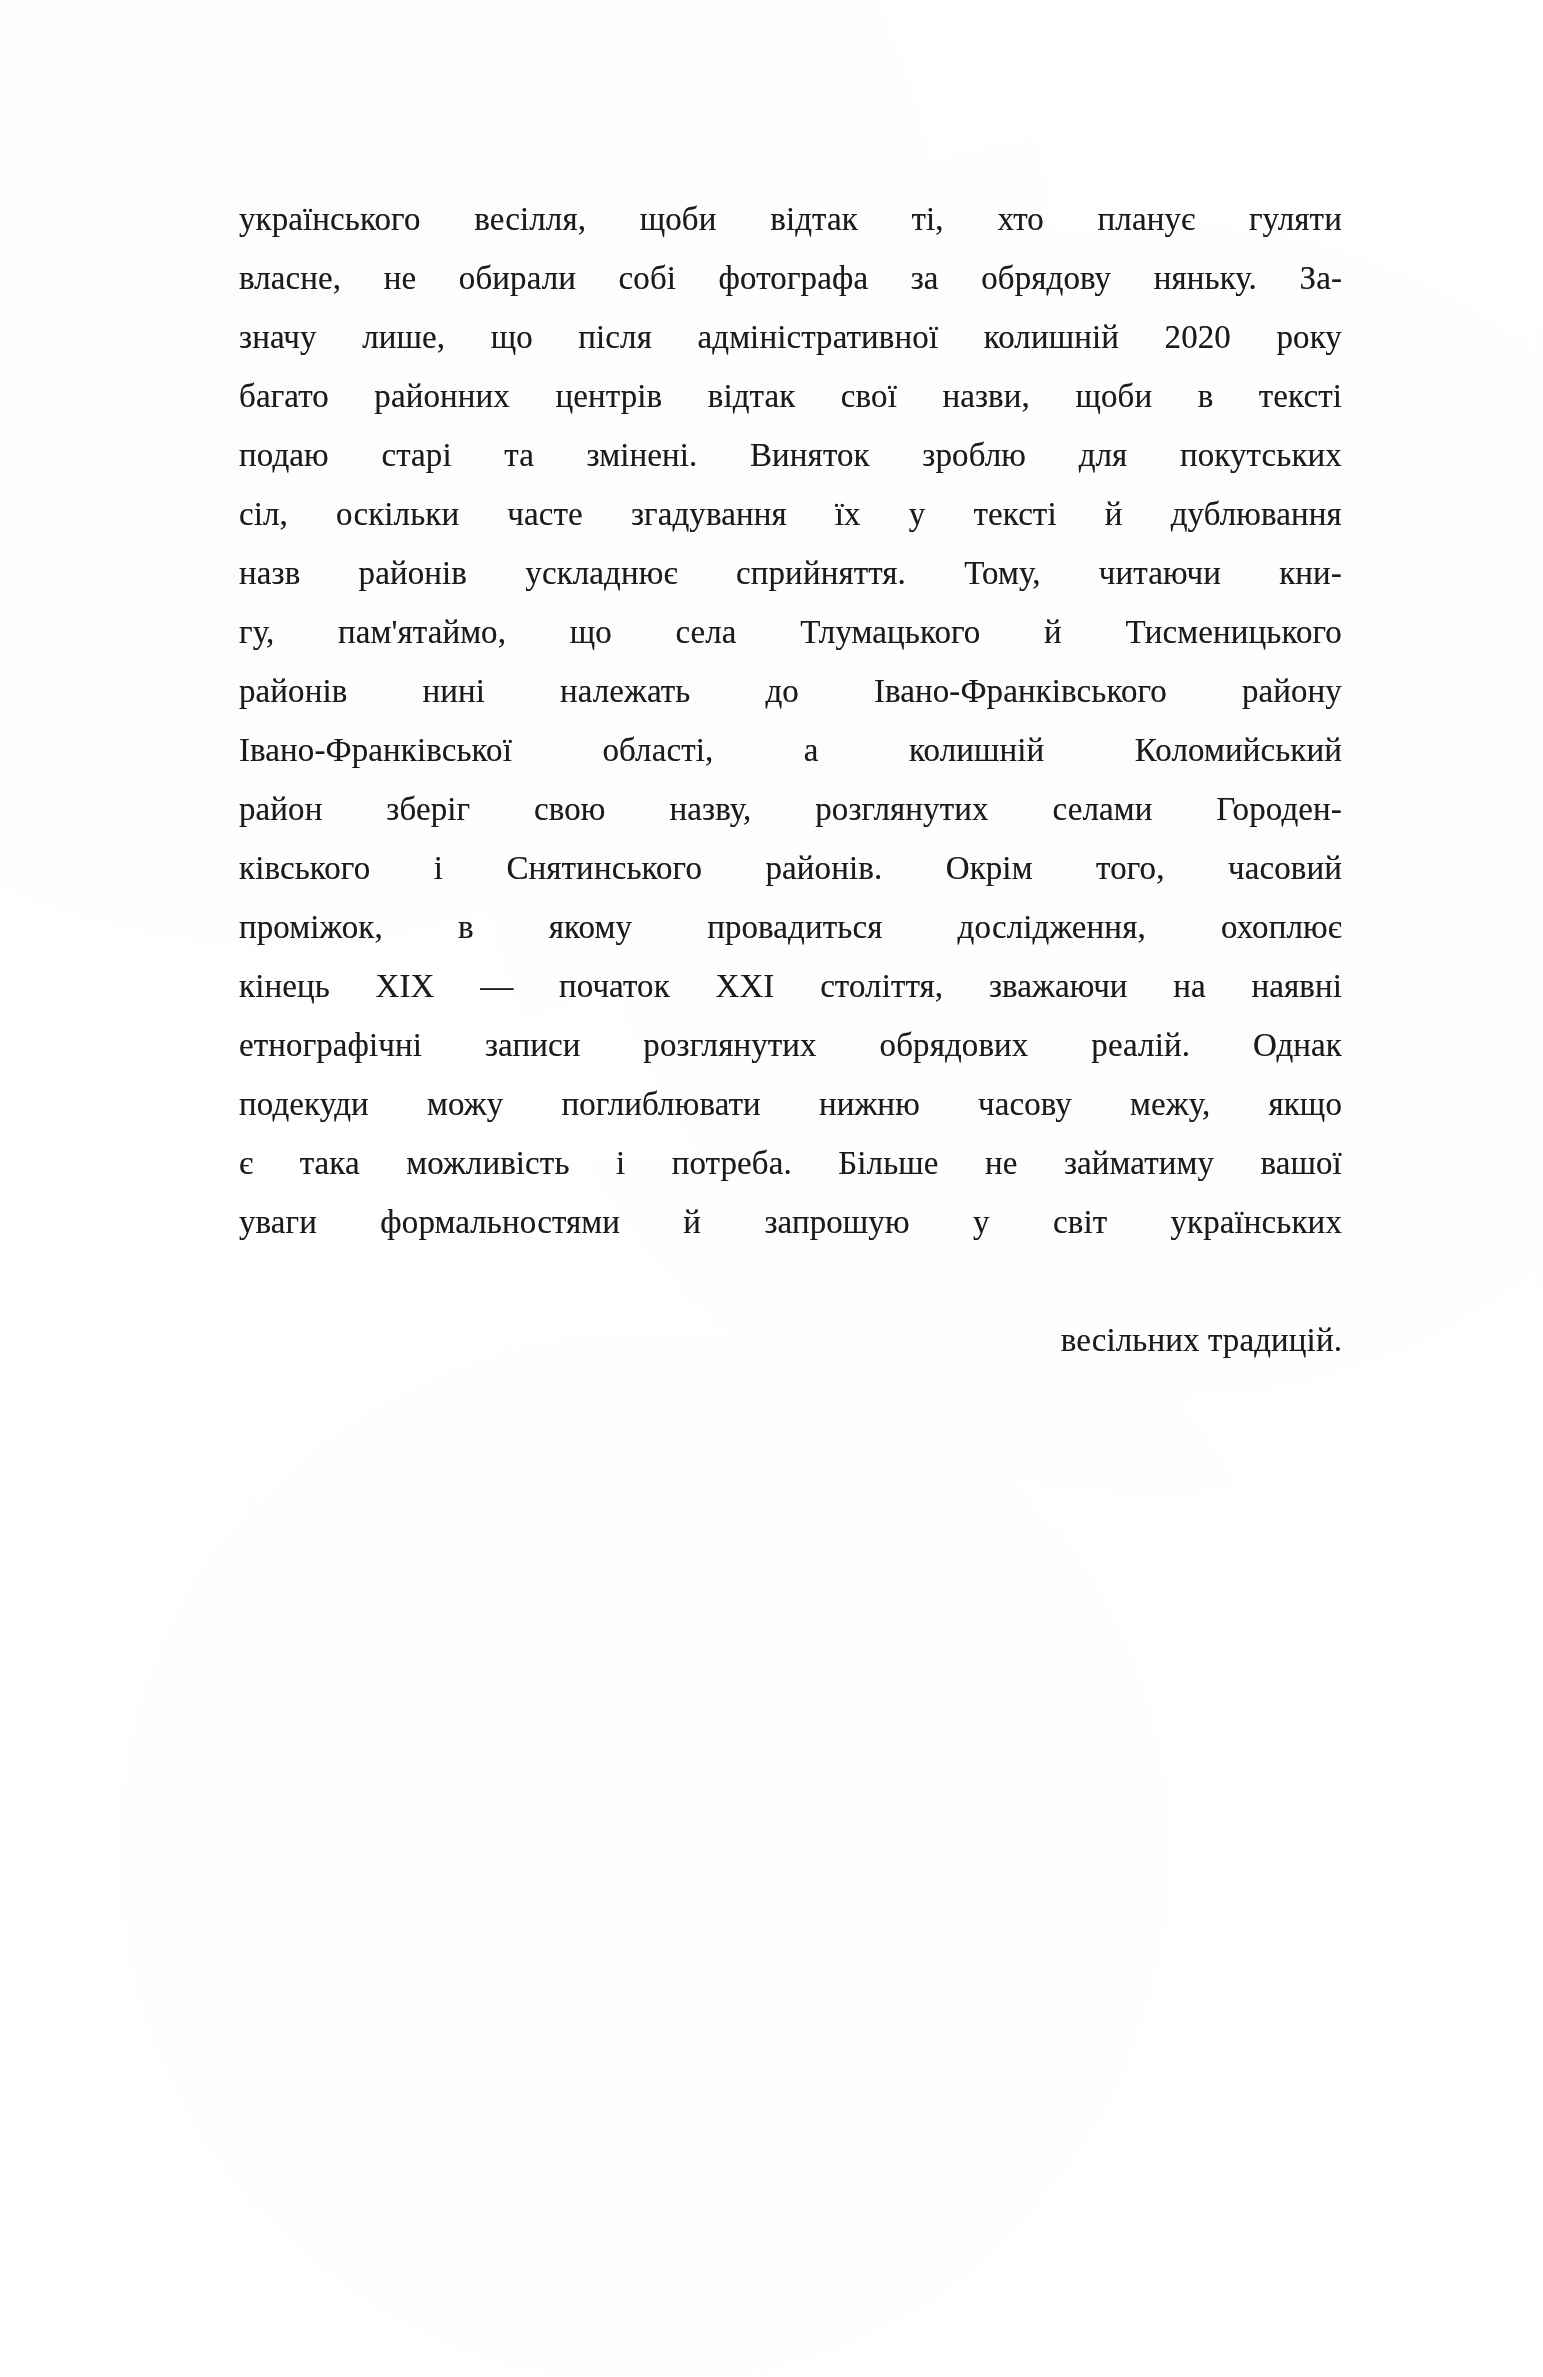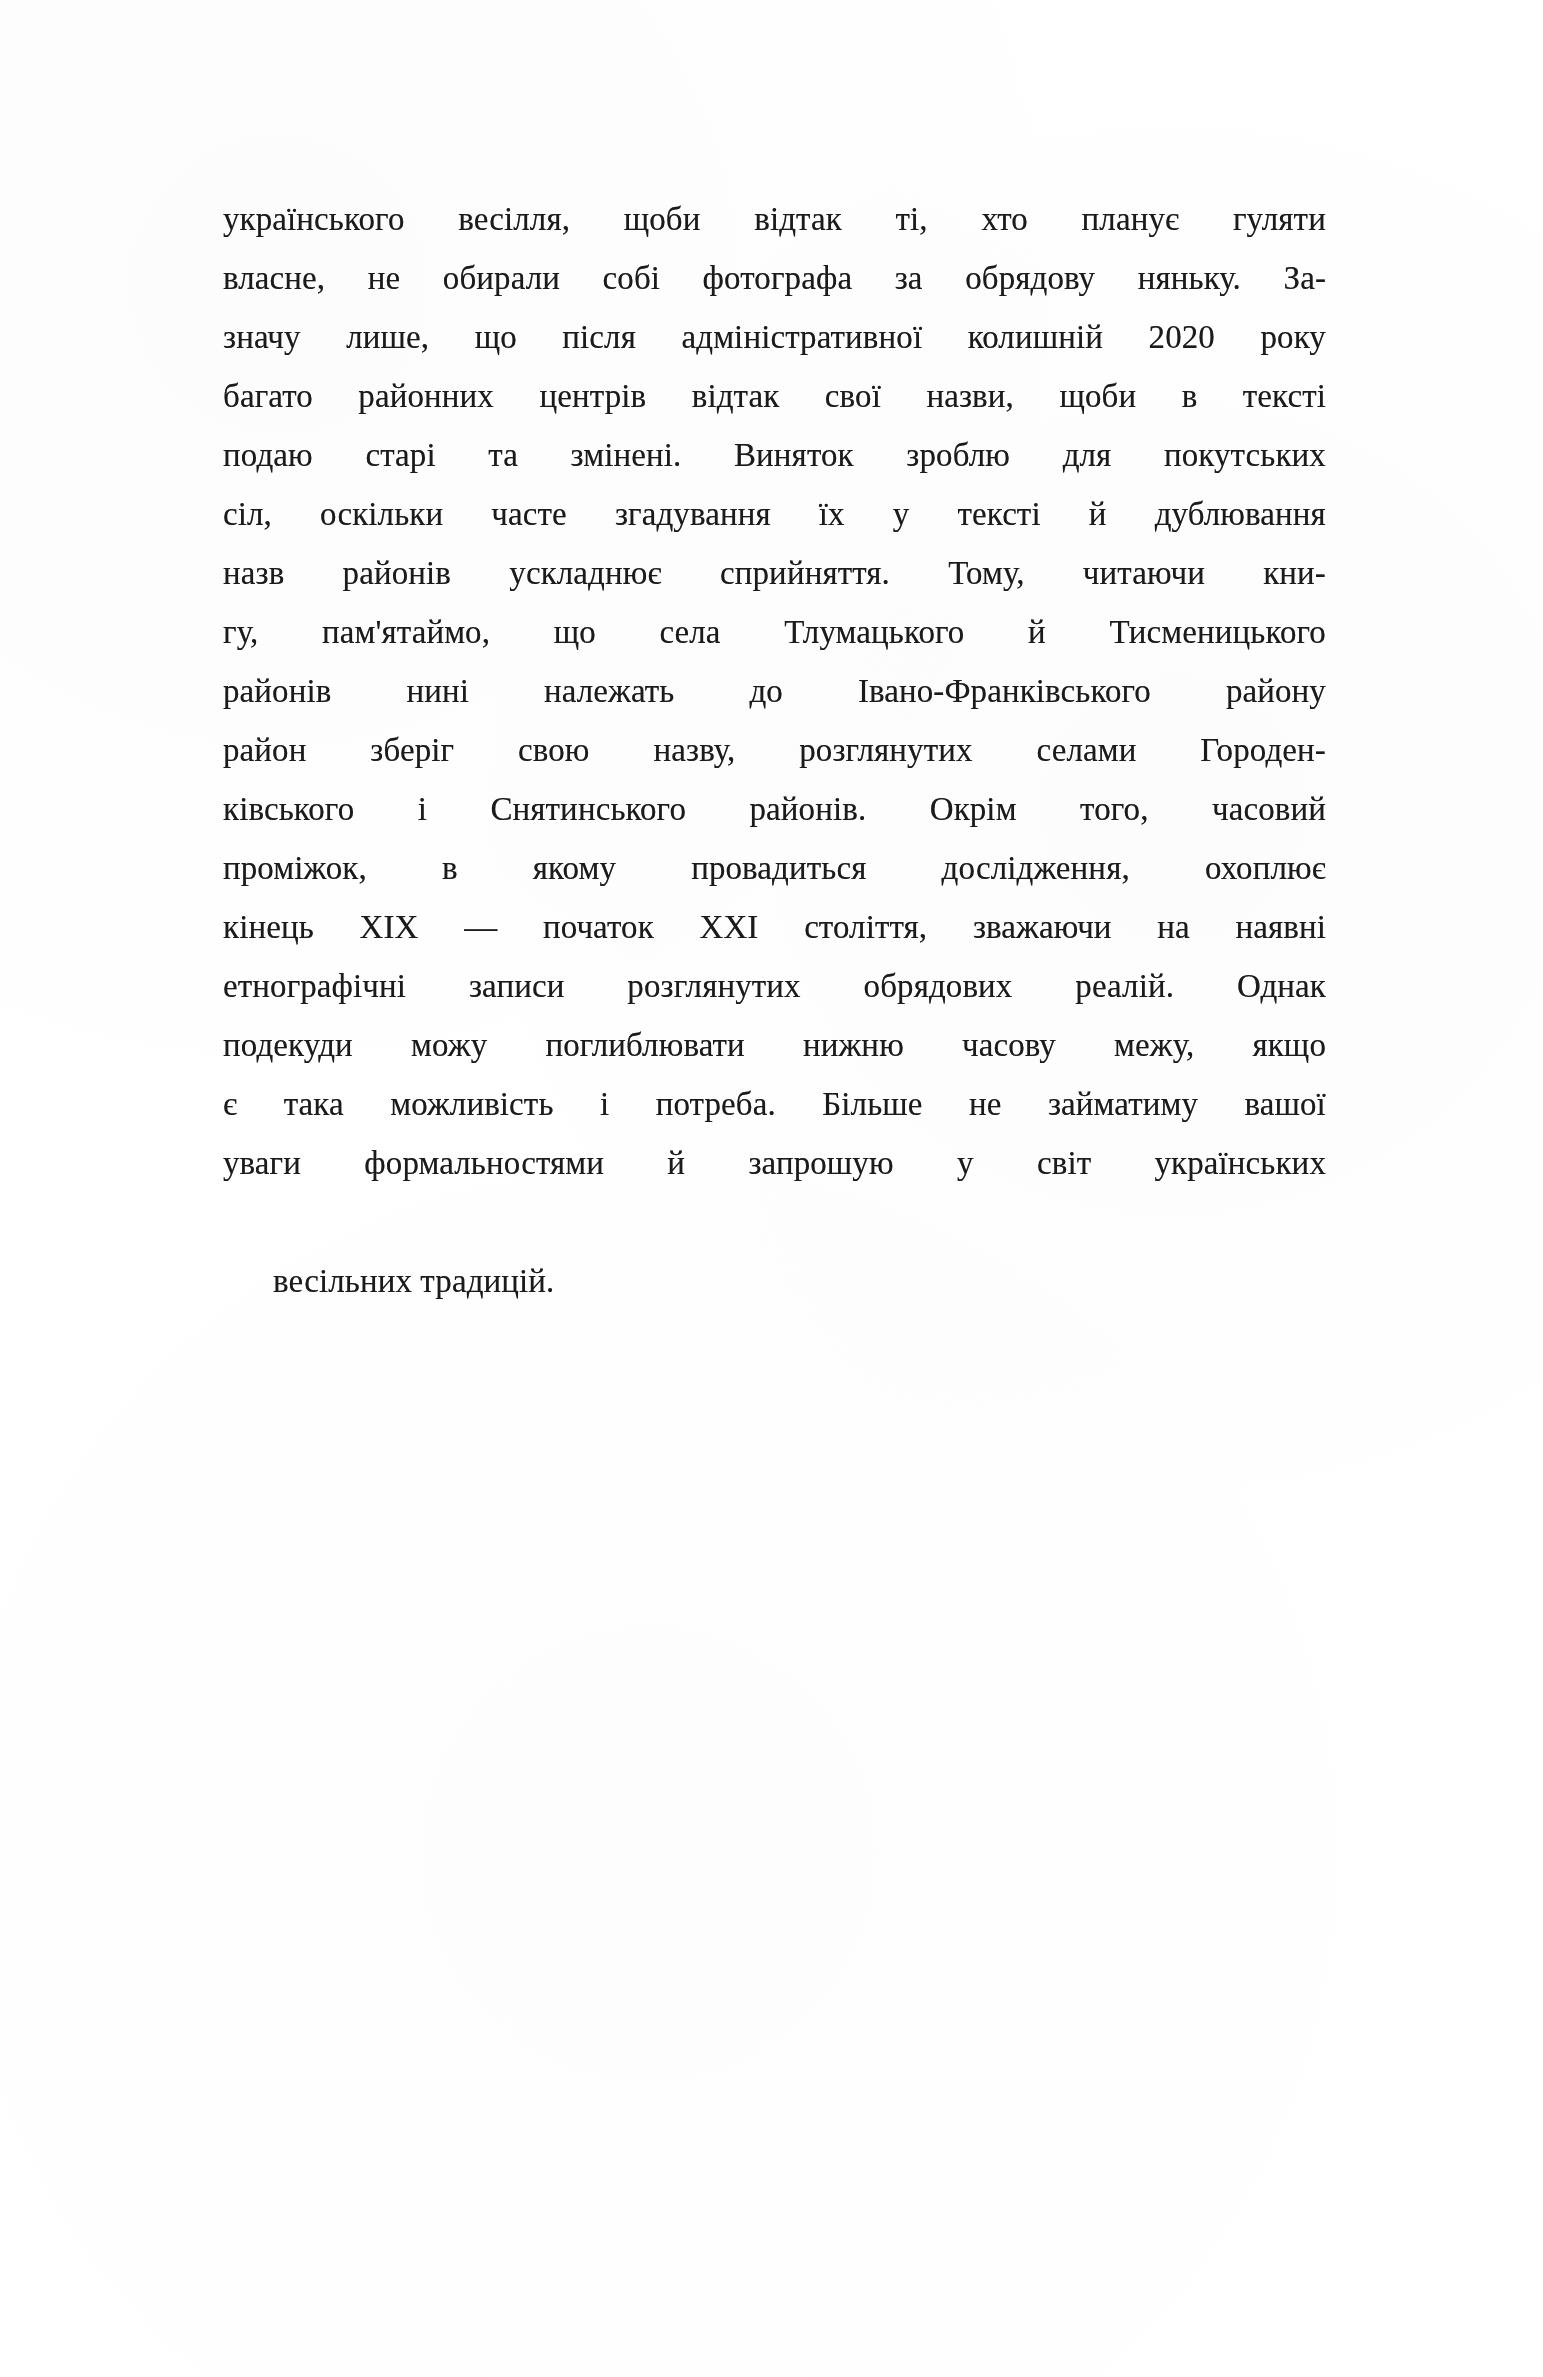--- a/index.html
+++ b/index.html
@@ -18,23 +18,24 @@
     
     background-image:
       radial-gradient(circle at 18% 12%, rgba(0,0,0,0.012) 0%, rgba(0,0,0,0) 38%),
       radial-gradient(circle at 76% 34%, rgba(0,0,0,0.010) 0%, rgba(0,0,0,0) 42%),
       radial-gradient(circle at 42% 78%, rgba(0,0,0,0.008) 0%, rgba(0,0,0,0) 45%);
   }
 
   
   .text-block {
     position: absolute;
-    left: 223px;
+    left: 239px;
     top: 190px;
     width: 1103px;
+    text-align: right;
   }
 
   .text-line {
     display: block;
     font-family: "Liberation Serif", "DejaVu Serif", serif;
     font-size: 33px;
     line-height: 59px;
     letter-spacing: 0.1px;
     color: #1b1b1d;
     white-space: pre;
@@ -74,20 +75,21 @@
     <div class="text-line justify"><span class="w">подаю</span><span class="w">старі</span><span class="w">та</span><span class="w">змінені.</span><span class="w">Виняток</span><span class="w">зроблю</span><span class="w">для</span><span class="w">покутських</span></div>
 
     <div class="text-line justify"><span class="w">сіл,</span><span class="w">оскільки</span><span class="w">часте</span><span class="w">згадування</span><span class="w">їх</span><span class="w">у</span><span class="w">тексті</span><span class="w">й</span><span class="w">дублювання</span></div>
 
     <div class="text-line justify"><span class="w">назв</span><span class="w">районів</span><span class="w">ускладнює</span><span class="w">сприйняття.</span><span class="w">Тому,</span><span class="w">читаючи</span><span class="w">кни-</span></div>
 
     <div class="text-line justify"><span class="w">гу,</span><span class="w">пам'ятаймо,</span><span class="w">що</span><span class="w">села</span><span class="w">Тлумацького</span><span class="w">й</span><span class="w">Тисменицького</span></div>
 
     <div class="text-line justify"><span class="w">районів</span><span class="w">нині</span><span class="w">належать</span><span class="w">до</span><span class="w">Івано-Франківського</span><span class="w">району</span></div>
 
+    <div class="text-line justify"><span class="w">Івано-Франківської</span><span class="w">області,</span><span class="w">а</span><span class="w">колишній</span><span class="w">Коломийський</span></div>
 
     <div class="text-line justify"><span class="w">район</span><span class="w">зберіг</span><span class="w">свою</span><span class="w">назву,</span><span class="w">розглянутих</span><span class="w">селами</span><span class="w">Городен-</span></div>
 
     <div class="text-line justify"><span class="w">ківського</span><span class="w">і</span><span class="w">Снятинського</span><span class="w">районів.</span><span class="w">Окрім</span><span class="w">того,</span><span class="w">часовий</span></div>
 
     <div class="text-line justify"><span class="w">проміжок,</span><span class="w">в</span><span class="w">якому</span><span class="w">провадиться</span><span class="w">дослідження,</span><span class="w">охоплює</span></div>
 
     <div class="text-line justify"><span class="w">кінець</span><span class="w">XIX</span><span class="w">—</span><span class="w">початок</span><span class="w">XXI</span><span class="w">століття,</span><span class="w">зважаючи</span><span class="w">на</span><span class="w">наявні</span></div>
 
     <div class="text-line justify"><span class="w">етнографічні</span><span class="w">записи</span><span class="w">розглянутих</span><span class="w">обрядових</span><span class="w">реалій.</span><span class="w">Однак</span></div>

